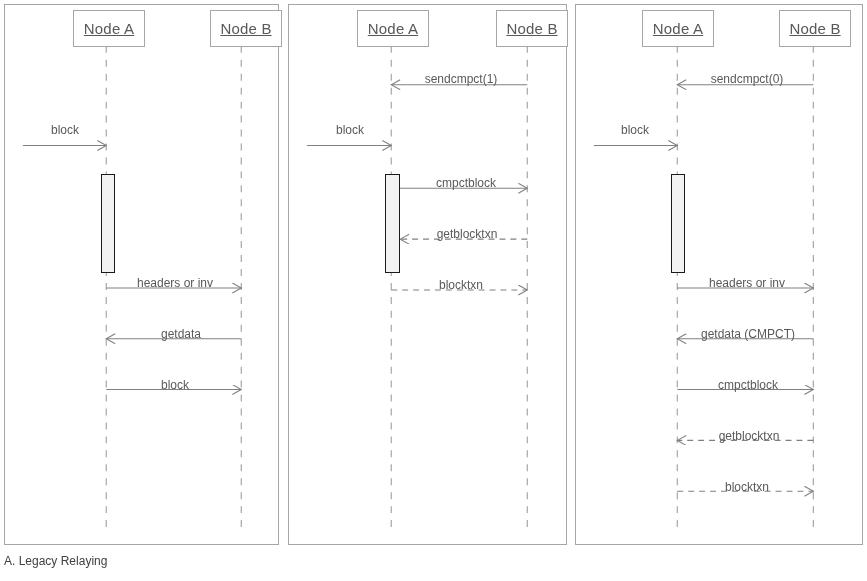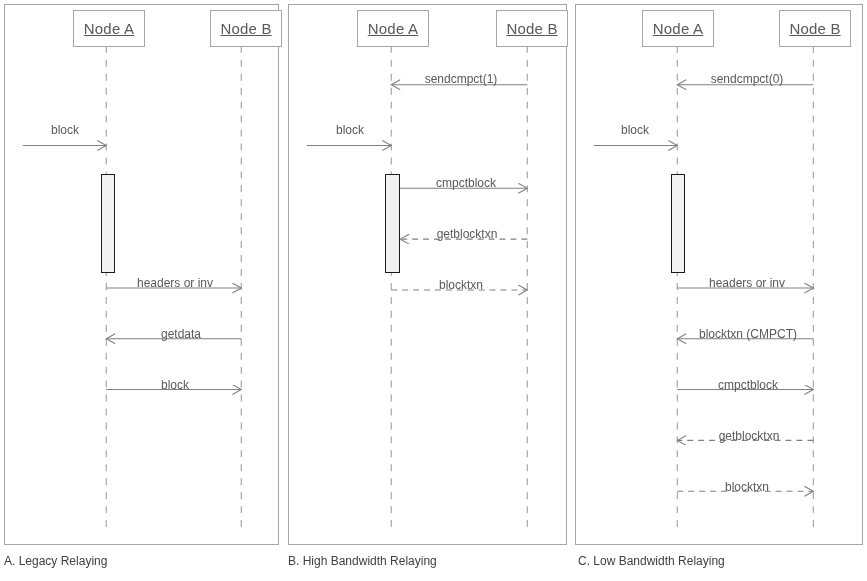--- a/index.html
+++ b/index.html
@@ -142,21 +142,20 @@
     </div>
 
     <div class="activation" style="left:96px; top:169px; width:15px; height:99px;"></div>
 
     <div class="msg-label" style="left:172px; top:67px;">sendcmpct(1)</div>
     <div class="msg-label" style="left:61px; top:118px;">block</div>
     <div class="msg-label" style="left:177px; top:171px;">cmpctblock</div>
     <div class="msg-label" style="left:178px; top:222px;">getblocktxn</div>
     <div class="msg-label" style="left:172px; top:273px;">blocktxn</div>
   </div>
-  <div class="caption" style="left:288px;">B. High Bandwidth Relaying</div>
 
   <div class="panel" id="p-c" style="left:575px; width:288px;">
     <svg class="panel-svg" viewBox="0 0 288 541" preserveAspectRatio="none">
       <defs>
         <marker id="arrC" markerWidth="12" markerHeight="12" refX="10" refY="5" orient="auto" markerUnits="userSpaceOnUse">
           <path d="M1,0 L10,5 L1,10" fill="none" stroke="#808080" stroke-width="1.1"></path>
         </marker>
       </defs>
       <line x1="102" y1="41" x2="102" y2="530" stroke="#a6a6a6" stroke-width="1.2" stroke-dasharray="7 7"></line>
       <line x1="239" y1="41" x2="239" y2="530" stroke="#a6a6a6" stroke-width="1.2" stroke-dasharray="7 7"></line>
@@ -175,20 +174,19 @@
     </div>
     <div class="node-box" style="left:203px; top:5px; width:72px;">
       <span class="node-label">Node B</span>
     </div>
 
     <div class="activation" style="left:95px; top:169px; width:14px; height:99px;"></div>
 
     <div class="msg-label" style="left:171px; top:67px;">sendcmpct(0)</div>
     <div class="msg-label" style="left:59px; top:118px;">block</div>
     <div class="msg-label" style="left:171px; top:271px;">headers or inv</div>
-    <div class="msg-label" style="left:172px; top:322px;">blocktxn (CMPCT)</div>
+    <div class="msg-label" style="left:172px; top:322px;">getdata (CMPCT)</div>
     <div class="msg-label" style="left:172px; top:373px;">cmpctblock</div>
     <div class="msg-label" style="left:173px; top:424px;">getblocktxn</div>
     <div class="msg-label" style="left:171px; top:475px;">blocktxn</div>
   </div>
-  <div class="caption" style="left:578px;">C. Low Bandwidth Relaying</div>
 
 </div>
 
 </body></html>

